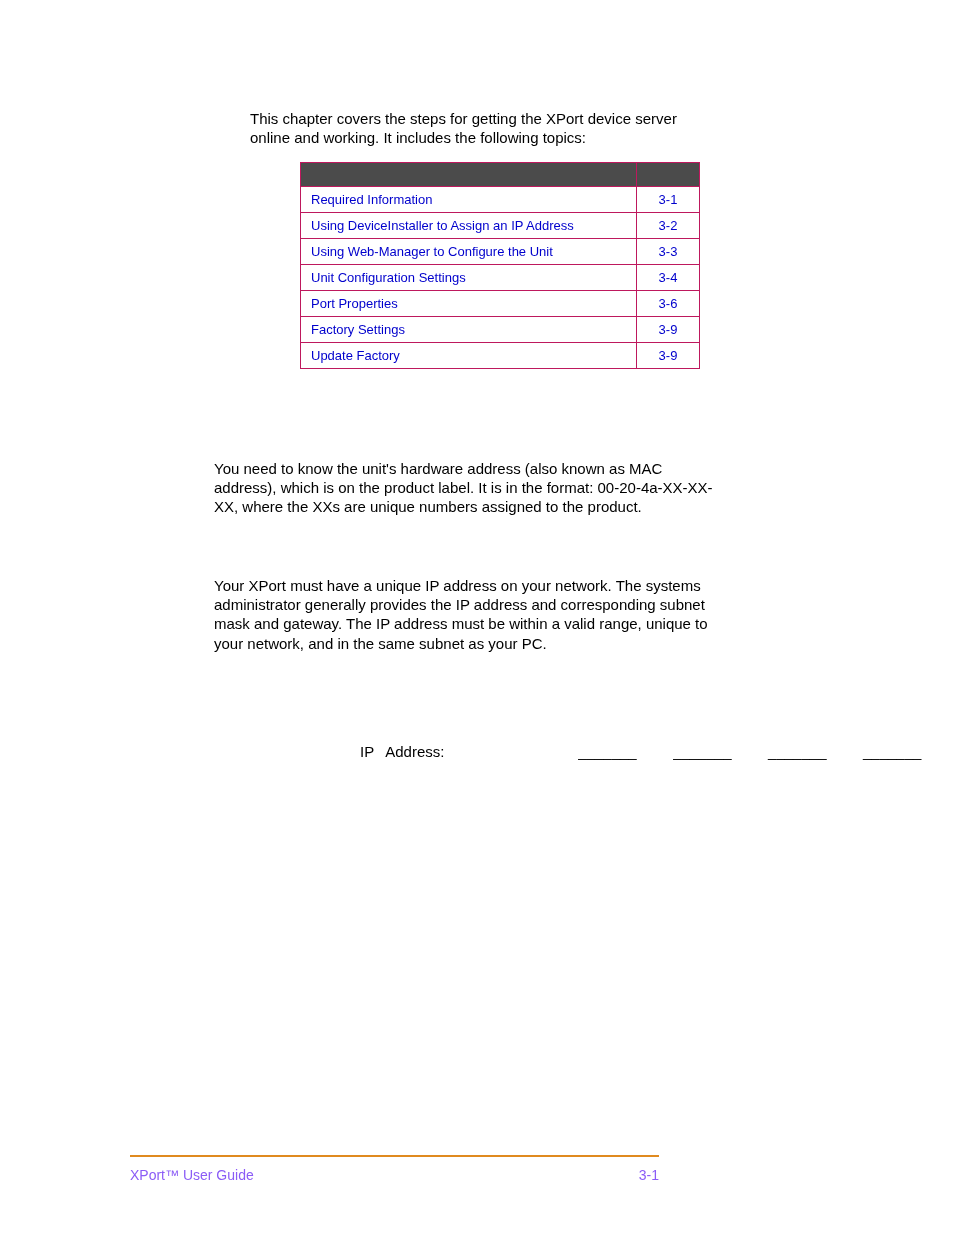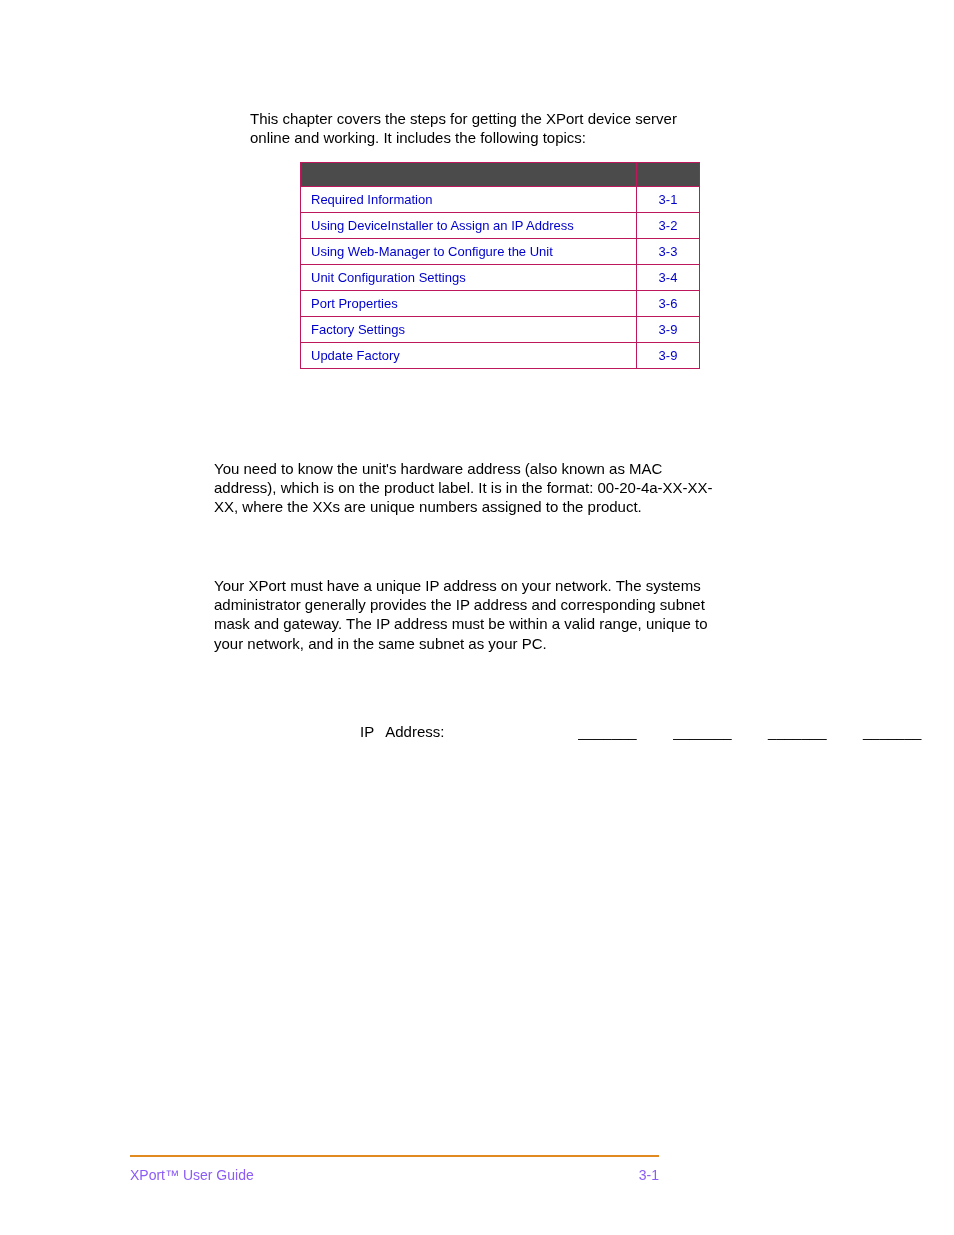--- a/index.html
+++ b/index.html
@@ -61,20 +61,20 @@
         <td><a class="toc-link">Update Factory</a></td>
         <td class="page-col"><a class="toc-link">3-9</a></td>
       </tr>
     </tbody>
   </table>
 
   <p class="body" style="margin-top:90px;">You need to know the unit's hardware address (also known as MAC address), which is on the product label. It is in the format: 00-20-4a-XX-XX-XX, where the XXs are unique numbers assigned to the product.</p>
 
   <p class="body" style="margin-top:60px;">Your XPort must have a unique IP address on your network. The systems administrator generally provides the IP address and corresponding subnet mask and gateway. The IP address must be within a valid range, unique to your network, and in the same subnet as your PC.</p>
 
-  <div class="blanks" style="margin-top:70px; white-space:pre;">IP Address:           _______   _______   _______   _______</div>
+  <div class="blanks" style="margin-top:90px; white-space:pre;">IP Address:           _______   _______   _______   _______</div>
 
   <div class="footer-rule"></div>
   <div class="footer">
     <span>XPort™ User Guide</span>
     <span>3-1</span>
   </div>
 </div>
 
 </body></html>

